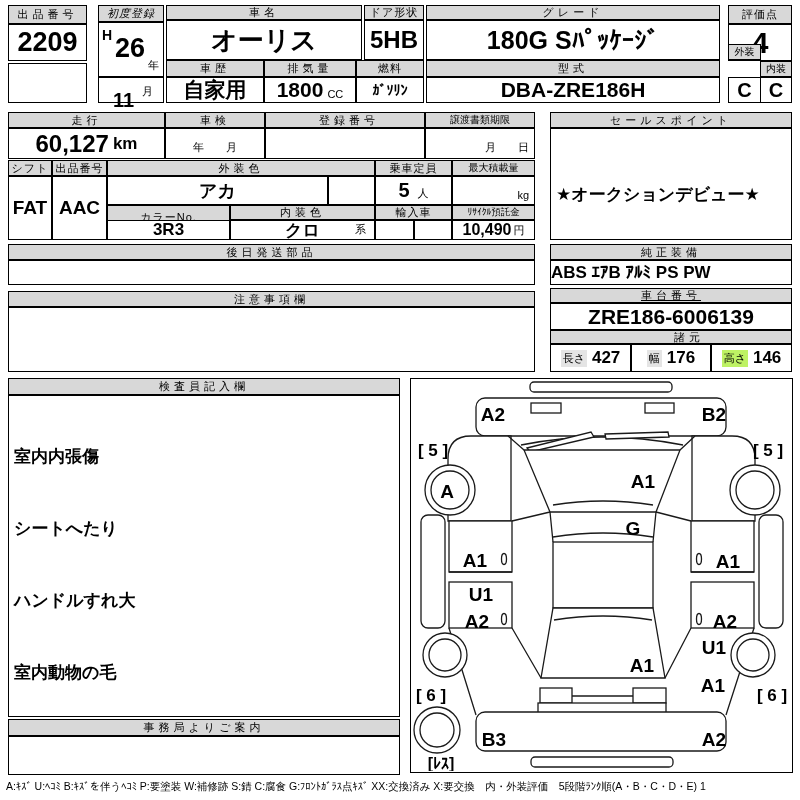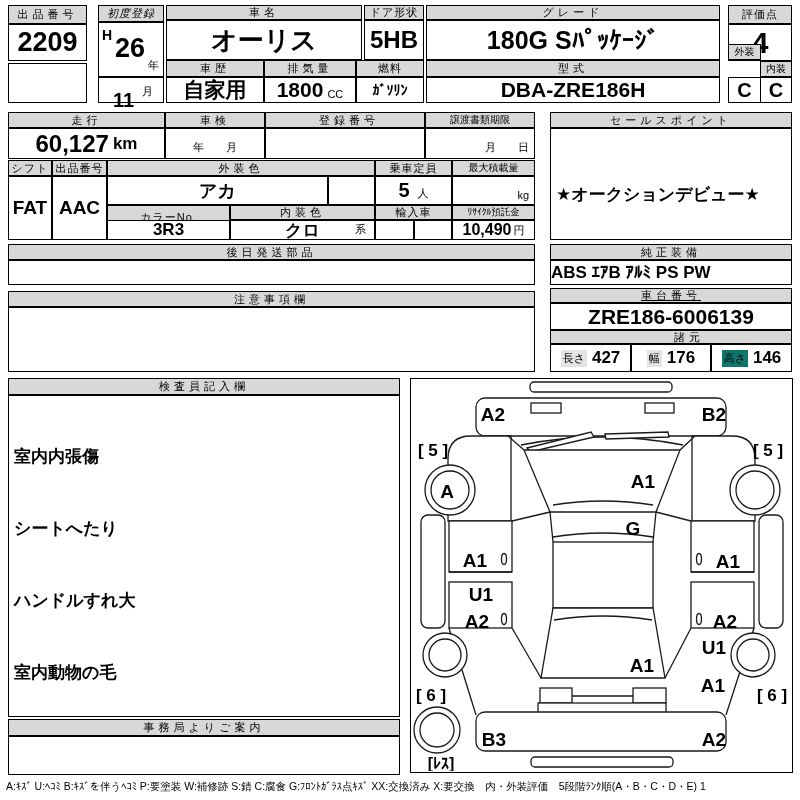--- a/index.html
+++ b/index.html
@@ -141,21 +141,21 @@
   <div class="box hdr" style="left:550px;top:330px;width:242px;height:14px;padding-left:36px;">諸元</div>
   <div class="box val" style="left:550px;top:344px;width:81px;height:28px;">
     <span class="small" style="background:#e4e4e4;padding:1px 2px;margin-right:5px;">長さ</span>
     <span style="font-size:17px;">427</span>
   </div>
   <div class="box val" style="left:631px;top:344px;width:80px;height:28px;">
     <span class="small" style="background:#e4e4e4;padding:1px 2px;margin-right:5px;">幅</span>
     <span style="font-size:17px;">176</span>
   </div>
   <div class="box val" style="left:711px;top:344px;width:81px;height:28px;">
-    <span class="small" style="background:#0f766e;padding:1px 2px;margin-right:5px;">高さ</span>
+    <span class="small" style="background:#bef264;padding:1px 2px;margin-right:5px;">高さ</span>
     <span style="font-size:17px;">146</span>
   </div>
 
   <div class="box hdr" style="left:8px;top:378px;width:392px;height:17px;">検査員記入欄</div>
   <div class="box" style="left:8px;top:395px;width:392px;height:322px;">
     <div class="lines nb" style="line-height:24px;padding-top:1px;">
       <div>室内内張傷</div>
       <div>シートへたり</div>
       <div>ハンドルすれ大</div>
       <div>室内動物の毛</div>

